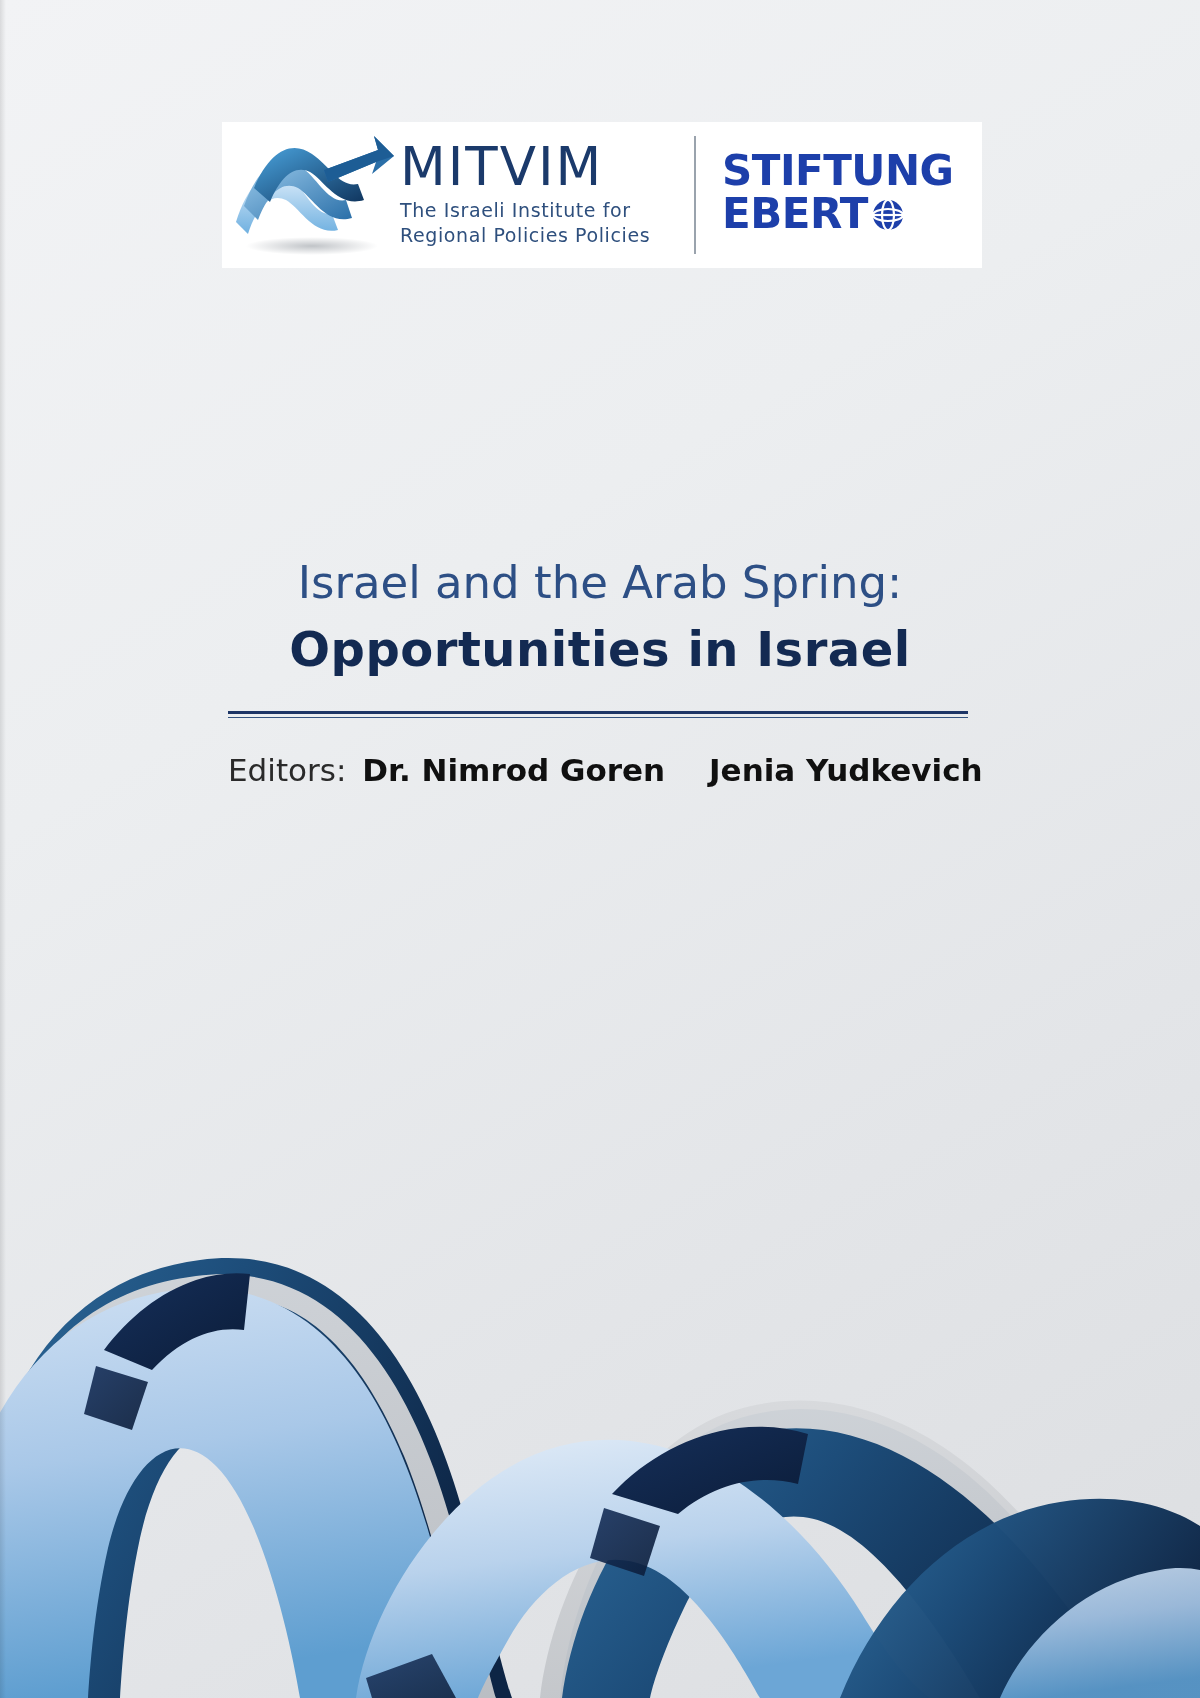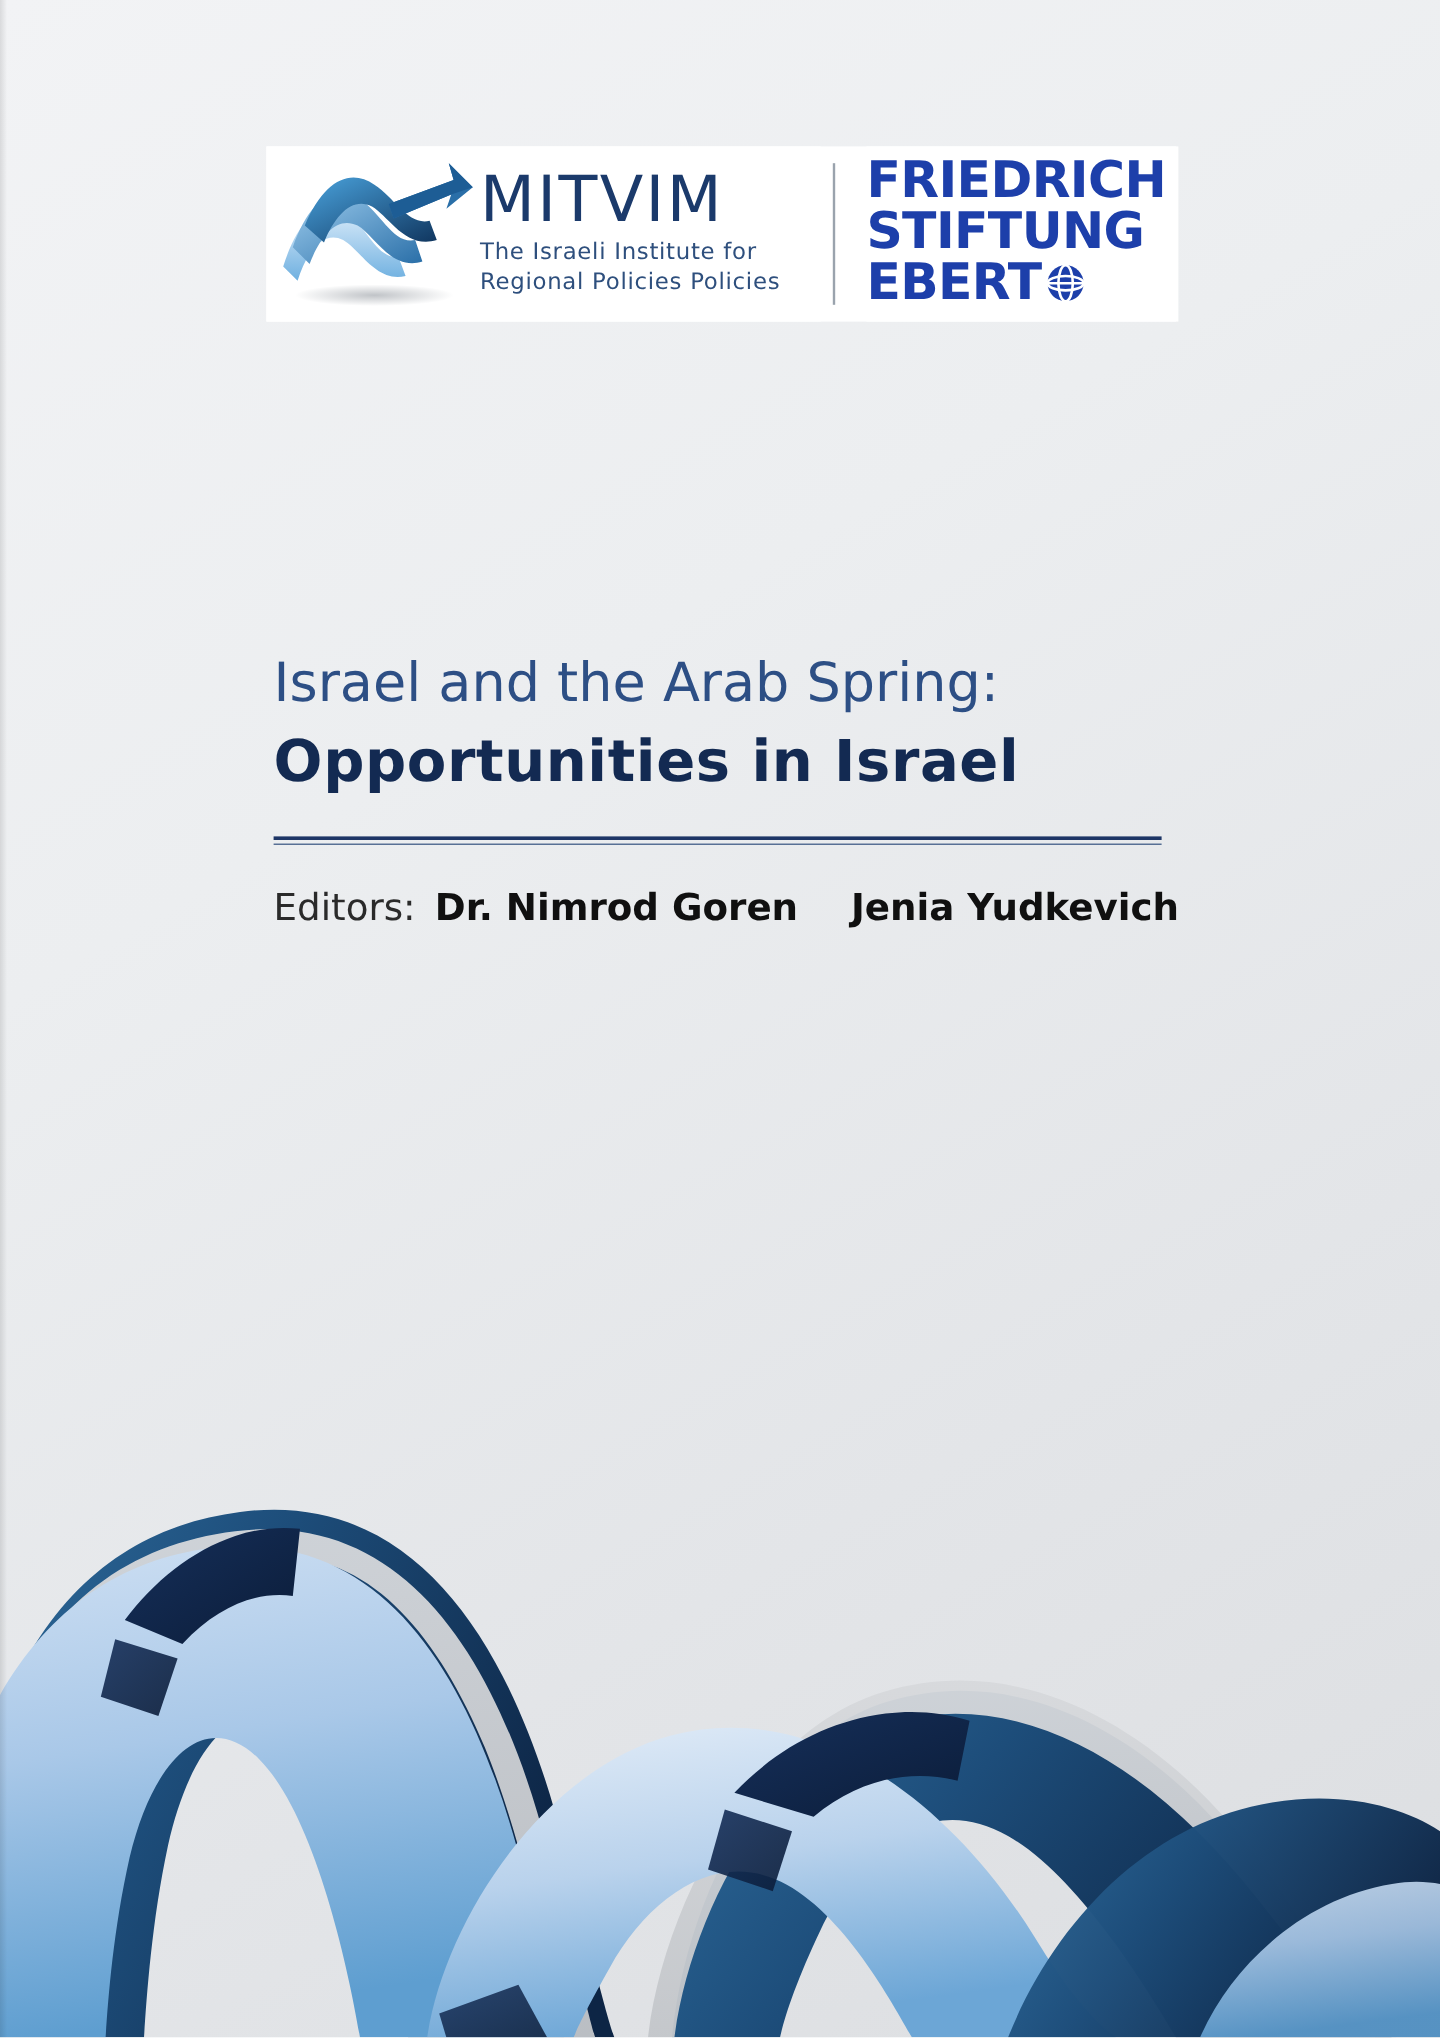--- a/index.html
+++ b/index.html
@@ -112,22 +112,23 @@
     top: 122px;
     width: 760px;
     height: 146px;
     background: #ffffff;
   }
 
   
   .title-wrap {
     position: absolute;
     left: 228px;
-    top: 544px;
+    top: 558px;
     width: 744px;
+    text-align: center;
   }
   .title-line1 {
     font-family: "DejaVu Sans", sans-serif;
     font-size: 45px;
     color: #2d4f85;
     letter-spacing: 0px;
     line-height: 1.1;
     font-weight: 400;
   }
   .title-line2 {
@@ -292,21 +293,20 @@
           <div>The Israeli Institute for</div>
           <div>Regional Policies Policies</div>
         </div>
       </div>
     </div>
 
     <div class="logo-divider"></div>
 
     <div class="fes-block">
       <div class="fes-text">
-        <div class="fes-line">FRIEDRICH</div>
         <div class="fes-line">STIFTUNG</div>
         <div class="fes-line">
           <span>EBERT</span><span class="fes-globe">
             <svg width="36" height="34" viewBox="0 0 36 34" xmlns="http://www.w3.org/2000/svg">
               <circle cx="18" cy="17" r="15" fill="#1d3faa"></circle>
               <ellipse cx="18" cy="17" rx="15" ry="6" fill="none" stroke="#ffffff" stroke-width="2.2"></ellipse>
               <ellipse cx="18" cy="17" rx="6" ry="15" fill="none" stroke="#ffffff" stroke-width="2.2"></ellipse>
               <line x1="3" y1="17" x2="33" y2="17" stroke="#ffffff" stroke-width="2.2"></line>
             </svg>
           </span>

